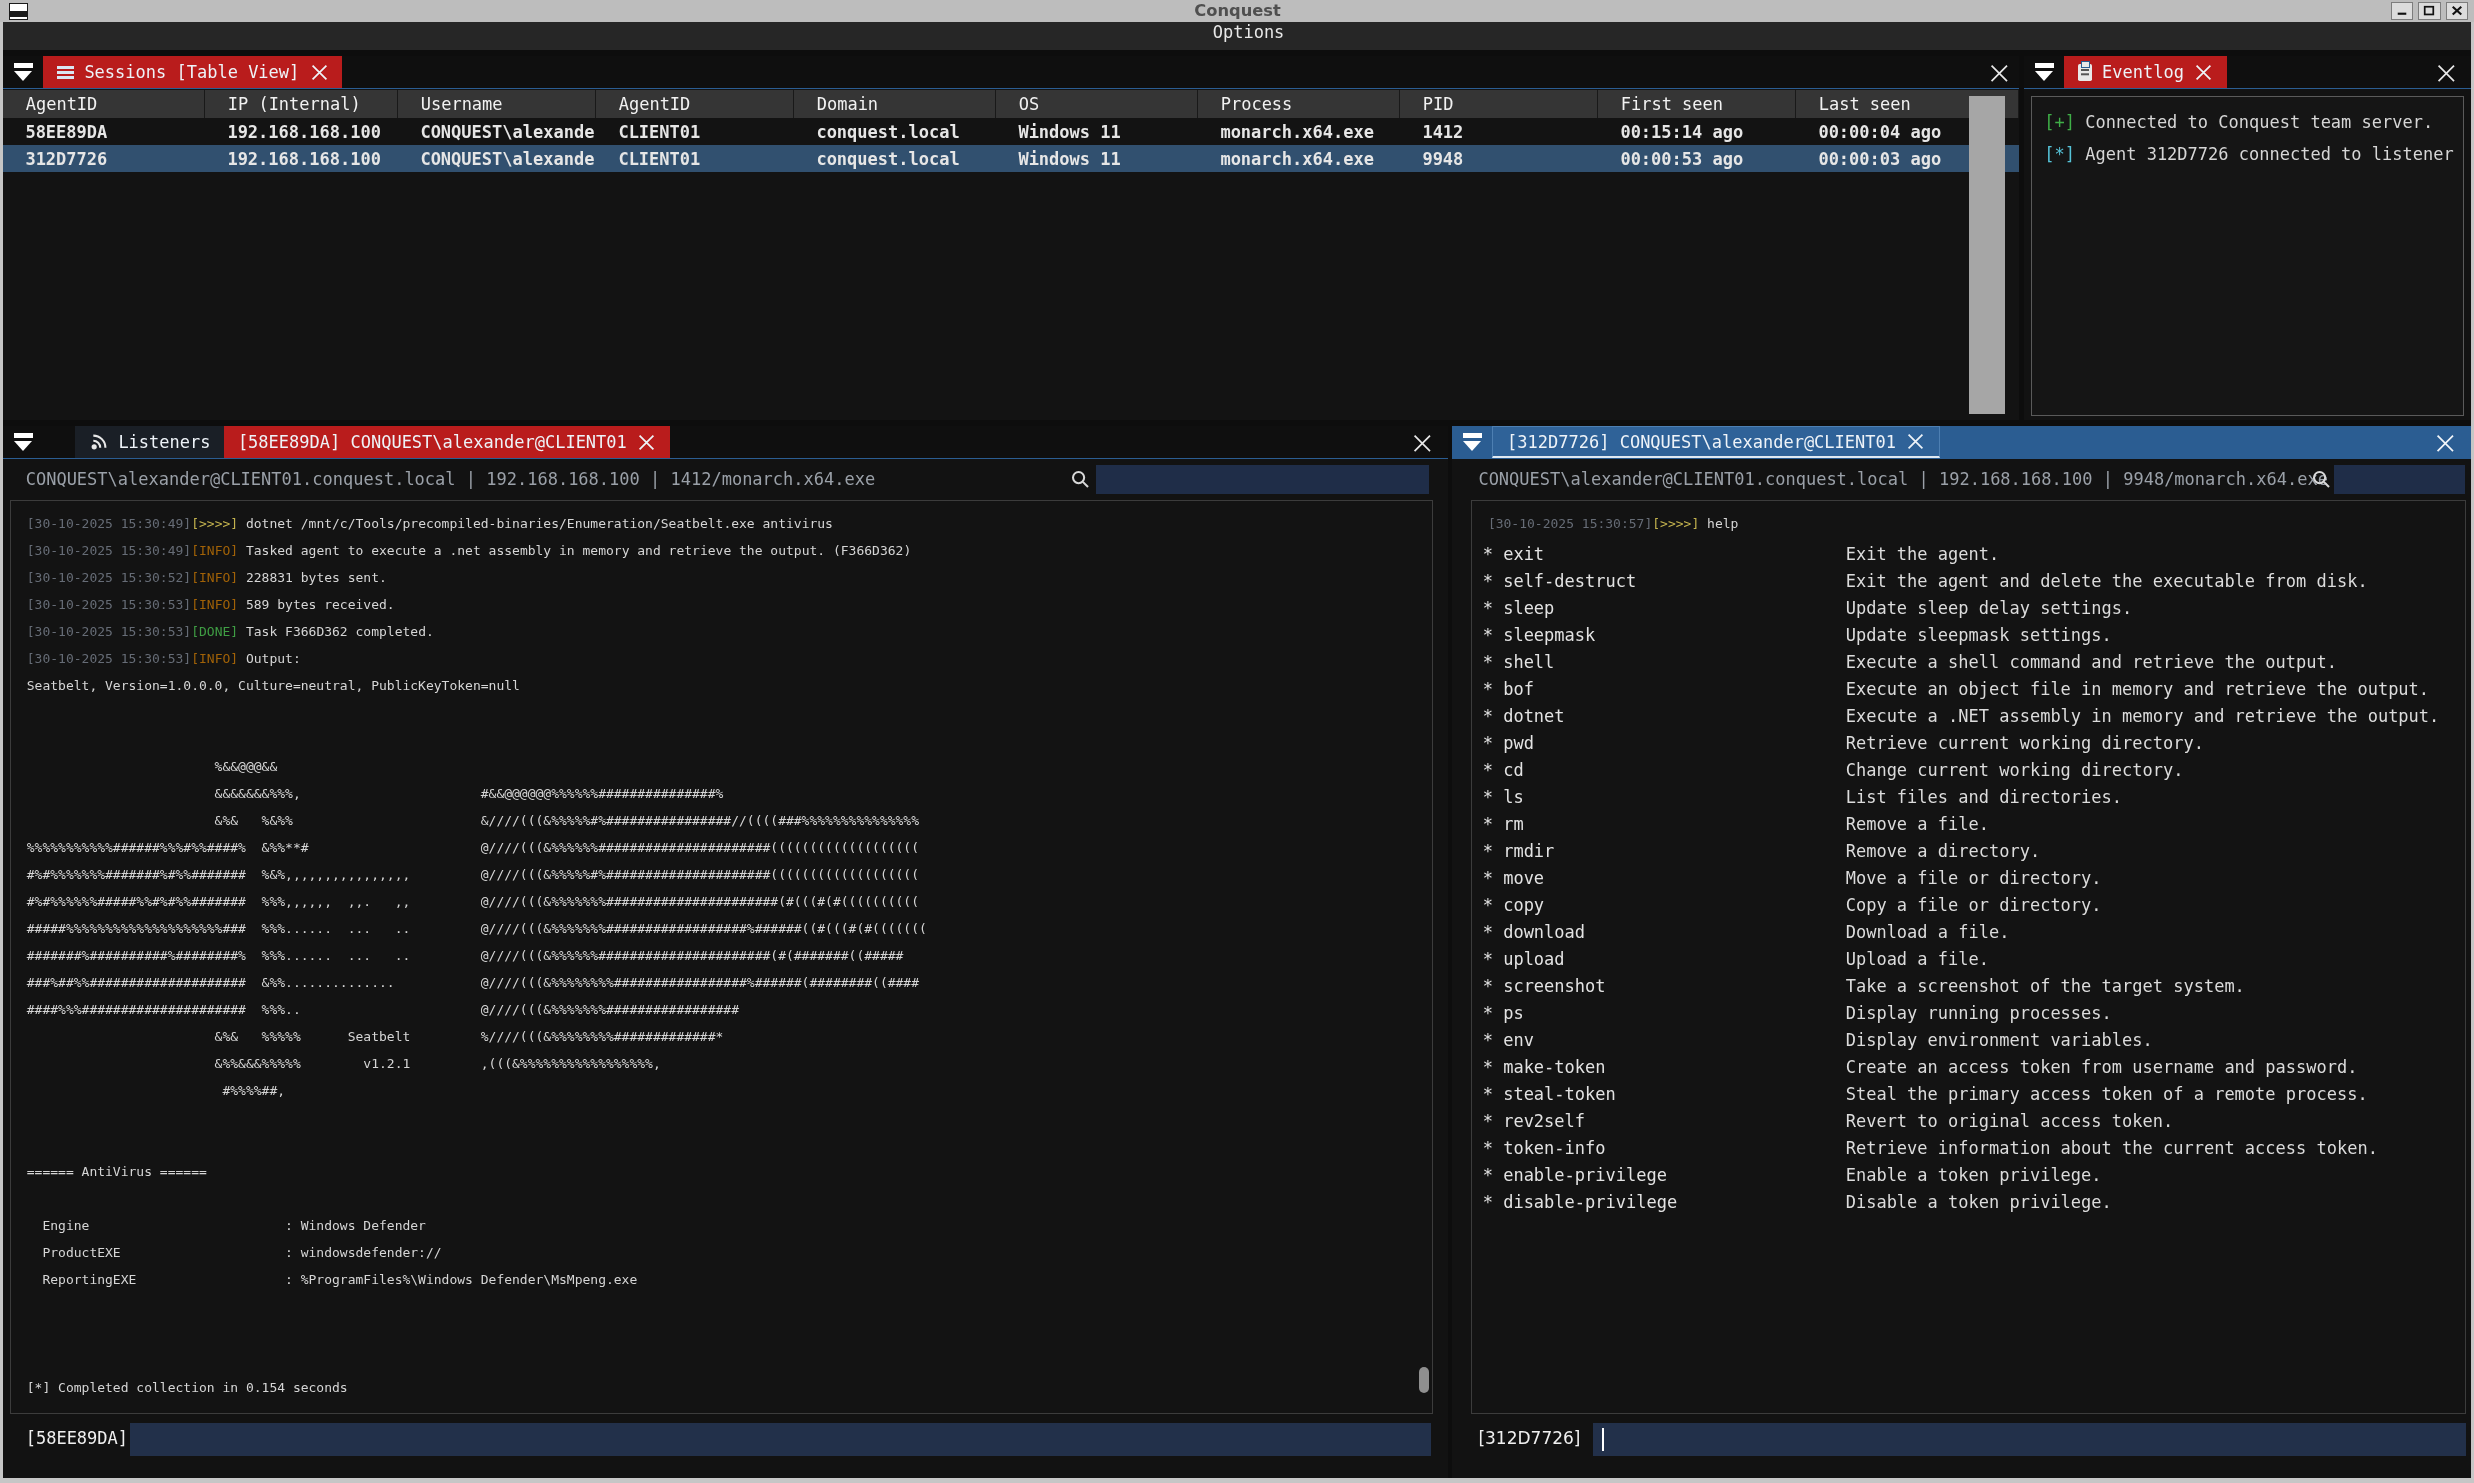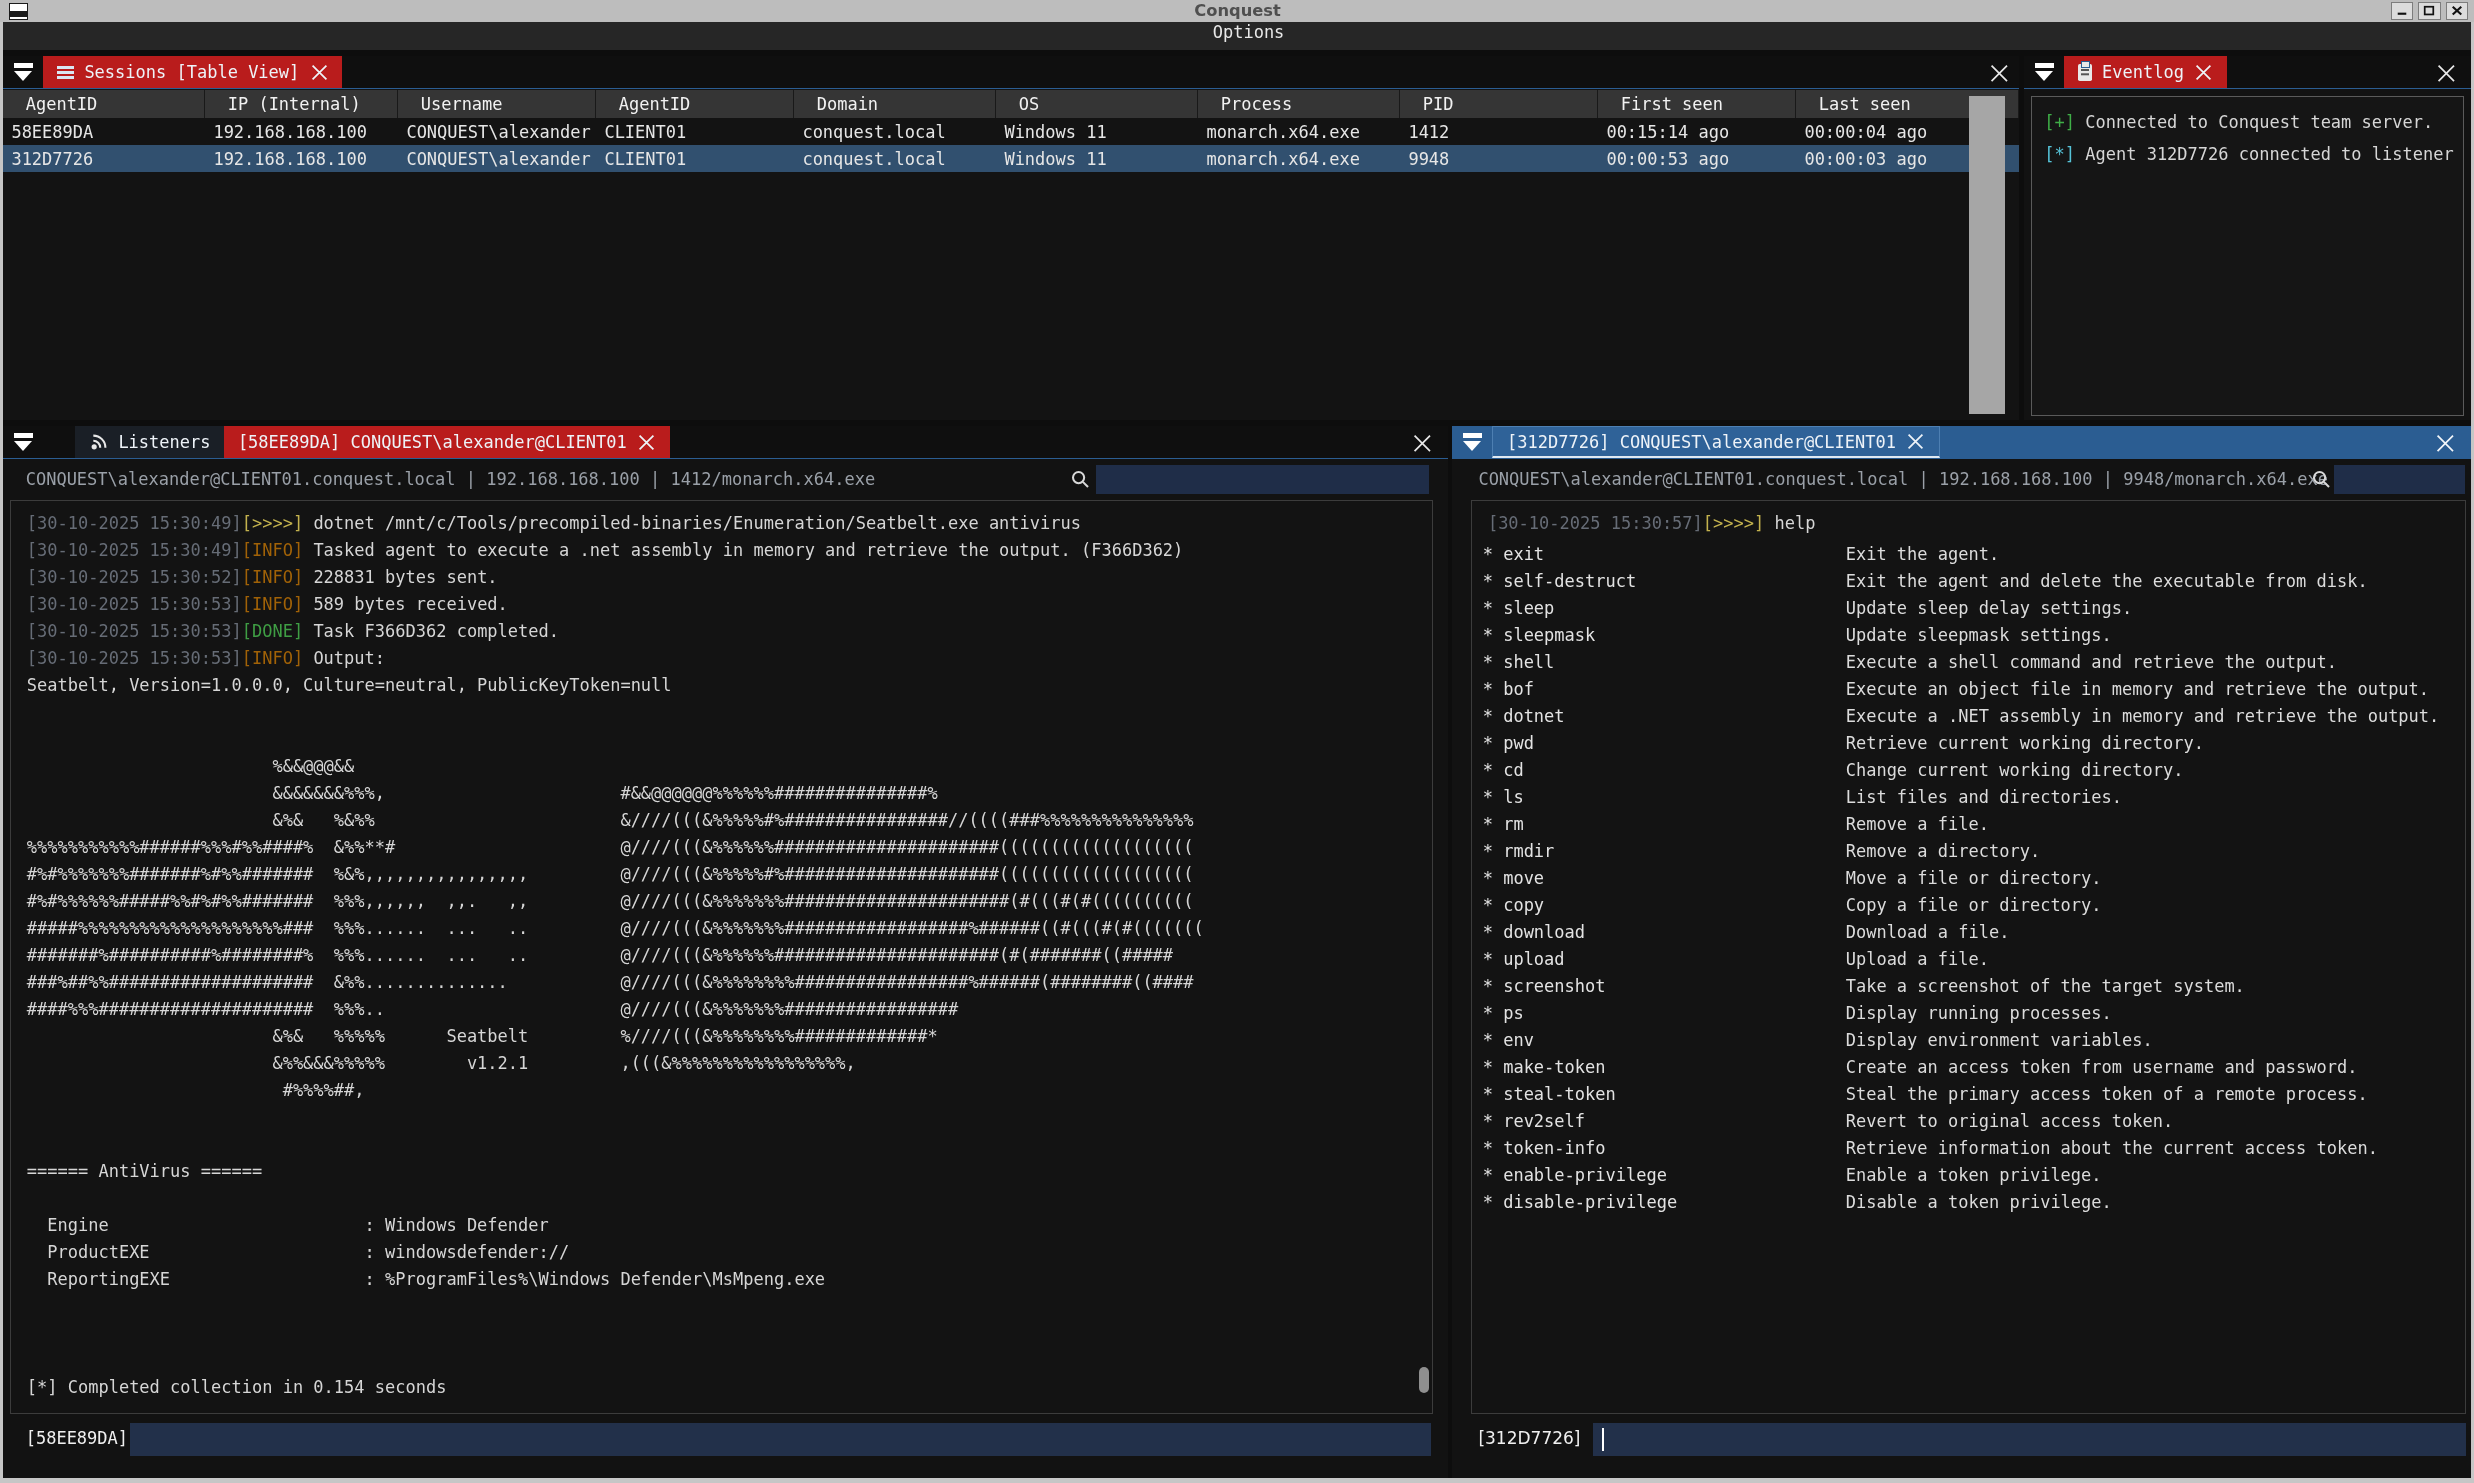--- a/index.html
+++ b/index.html
@@ -33,36 +33,36 @@
   .tab.ontop { background:#2f6298; border:0.9px solid #4d7fb2; border-bottom:2.6px solid #dfe9f3; }
   .pane-x { position:absolute; top:0; height:33px; display:flex; align-items:center; justify-content:center; width:29px; }
   .icon-list { width:17px; height:13px; background:linear-gradient(#d9e6f2 0 2.6px, transparent 2.6px 5.2px, #d9e6f2 5.2px 7.7px, transparent 7.7px 10.3px, #d9e6f2 10.3px 13px); }
 
   
   .stable { position:absolute; left:0; top:34px; right:0; }
   .t-header, .t-row { display:grid; grid-template-columns:202px 193px 198px 198px 202px 202px 202px 198px 198px minmax(0,1fr); }
   .t-header { height:28px; background:#353535; color:#f2f2f2; }
   .t-header > div { display:flex; align-items:center; padding-left:22.3px; border-right:1.7px solid #191919; }
   .t-row { height:27px; color:#e6e6e6; }
-  .t-row > div { display:flex; align-items:center; padding-left:8px; overflow:hidden; }
+  .t-row > div { display:flex; align-items:center; padding-left:22px; overflow:hidden;font-weight:bold; }
   .t-row.selected { background:#31506f; }
   .v-scrollbar { position:absolute; width:36px; background:#a6a6a6; }
 
   
   .evbox { position:absolute; left:6.9px; top:40px; width:433px; height:320px; border:0.9px solid #5a5a5a; background:#151515; padding:8.6px 12px; line-height:32px; white-space:nowrap; overflow:hidden; }
   .clip-icon { width:13.7px; height:17px; background:#e8e8e8; border-radius:1.7px; position:relative; }
   .clip-icon::before { content:""; position:absolute; left:3.4px; top:-2.6px; width:6.9px; height:4.3px; background:#e8e8e8; border:0.9px solid #2b5d92; }
   .clip-icon::after { content:""; position:absolute; left:2.6px; top:5.2px; width:8.6px; height:1.7px; background:#555; box-shadow:0 4.3px 0 #555; }
 
   
   .info-row { position:absolute; left:0; right:0; top:38px; height:31px; color:#9aa0a8; }
   .info-text { position:absolute; top:4.3px; white-space:nowrap; }
   .search-box { position:absolute; height:29px; top:0.9px; background:#1f2d48; }
   .termbox { position:absolute; border:0.9px solid #3c3c3c; background:#131313; overflow:hidden; }
-  .termbox pre { font-family:"DejaVu Sans Mono", monospace; font-size:17px; line-height:27px; padding:8.6px 0 0 15.5px; white-space:pre; }
+  .termbox pre { font-family:"DejaVu Sans Mono", monospace; font-size:13px; line-height:27px; padding:8.6px 0 0 15.5px; white-space:pre; }
   .c-dim { color:#666c76; }
   .c-yellow { color:#c3b24e; }
   .c-blue { color:#a16207; }
   .c-green { color:#3f9e44; }
   .c-evgreen { color:#3fae47; }
   .c-cyan { color:#56c3d8; }
   .help-list { padding-left:10.3px; margin-top:4.3px; }
   .help-row { display:flex; height:27px; line-height:27px; white-space:pre; }
   .help-name { width:363px; flex:none; color:#e3e3e3; }
   .help-desc { color:#dcdcdc; }

